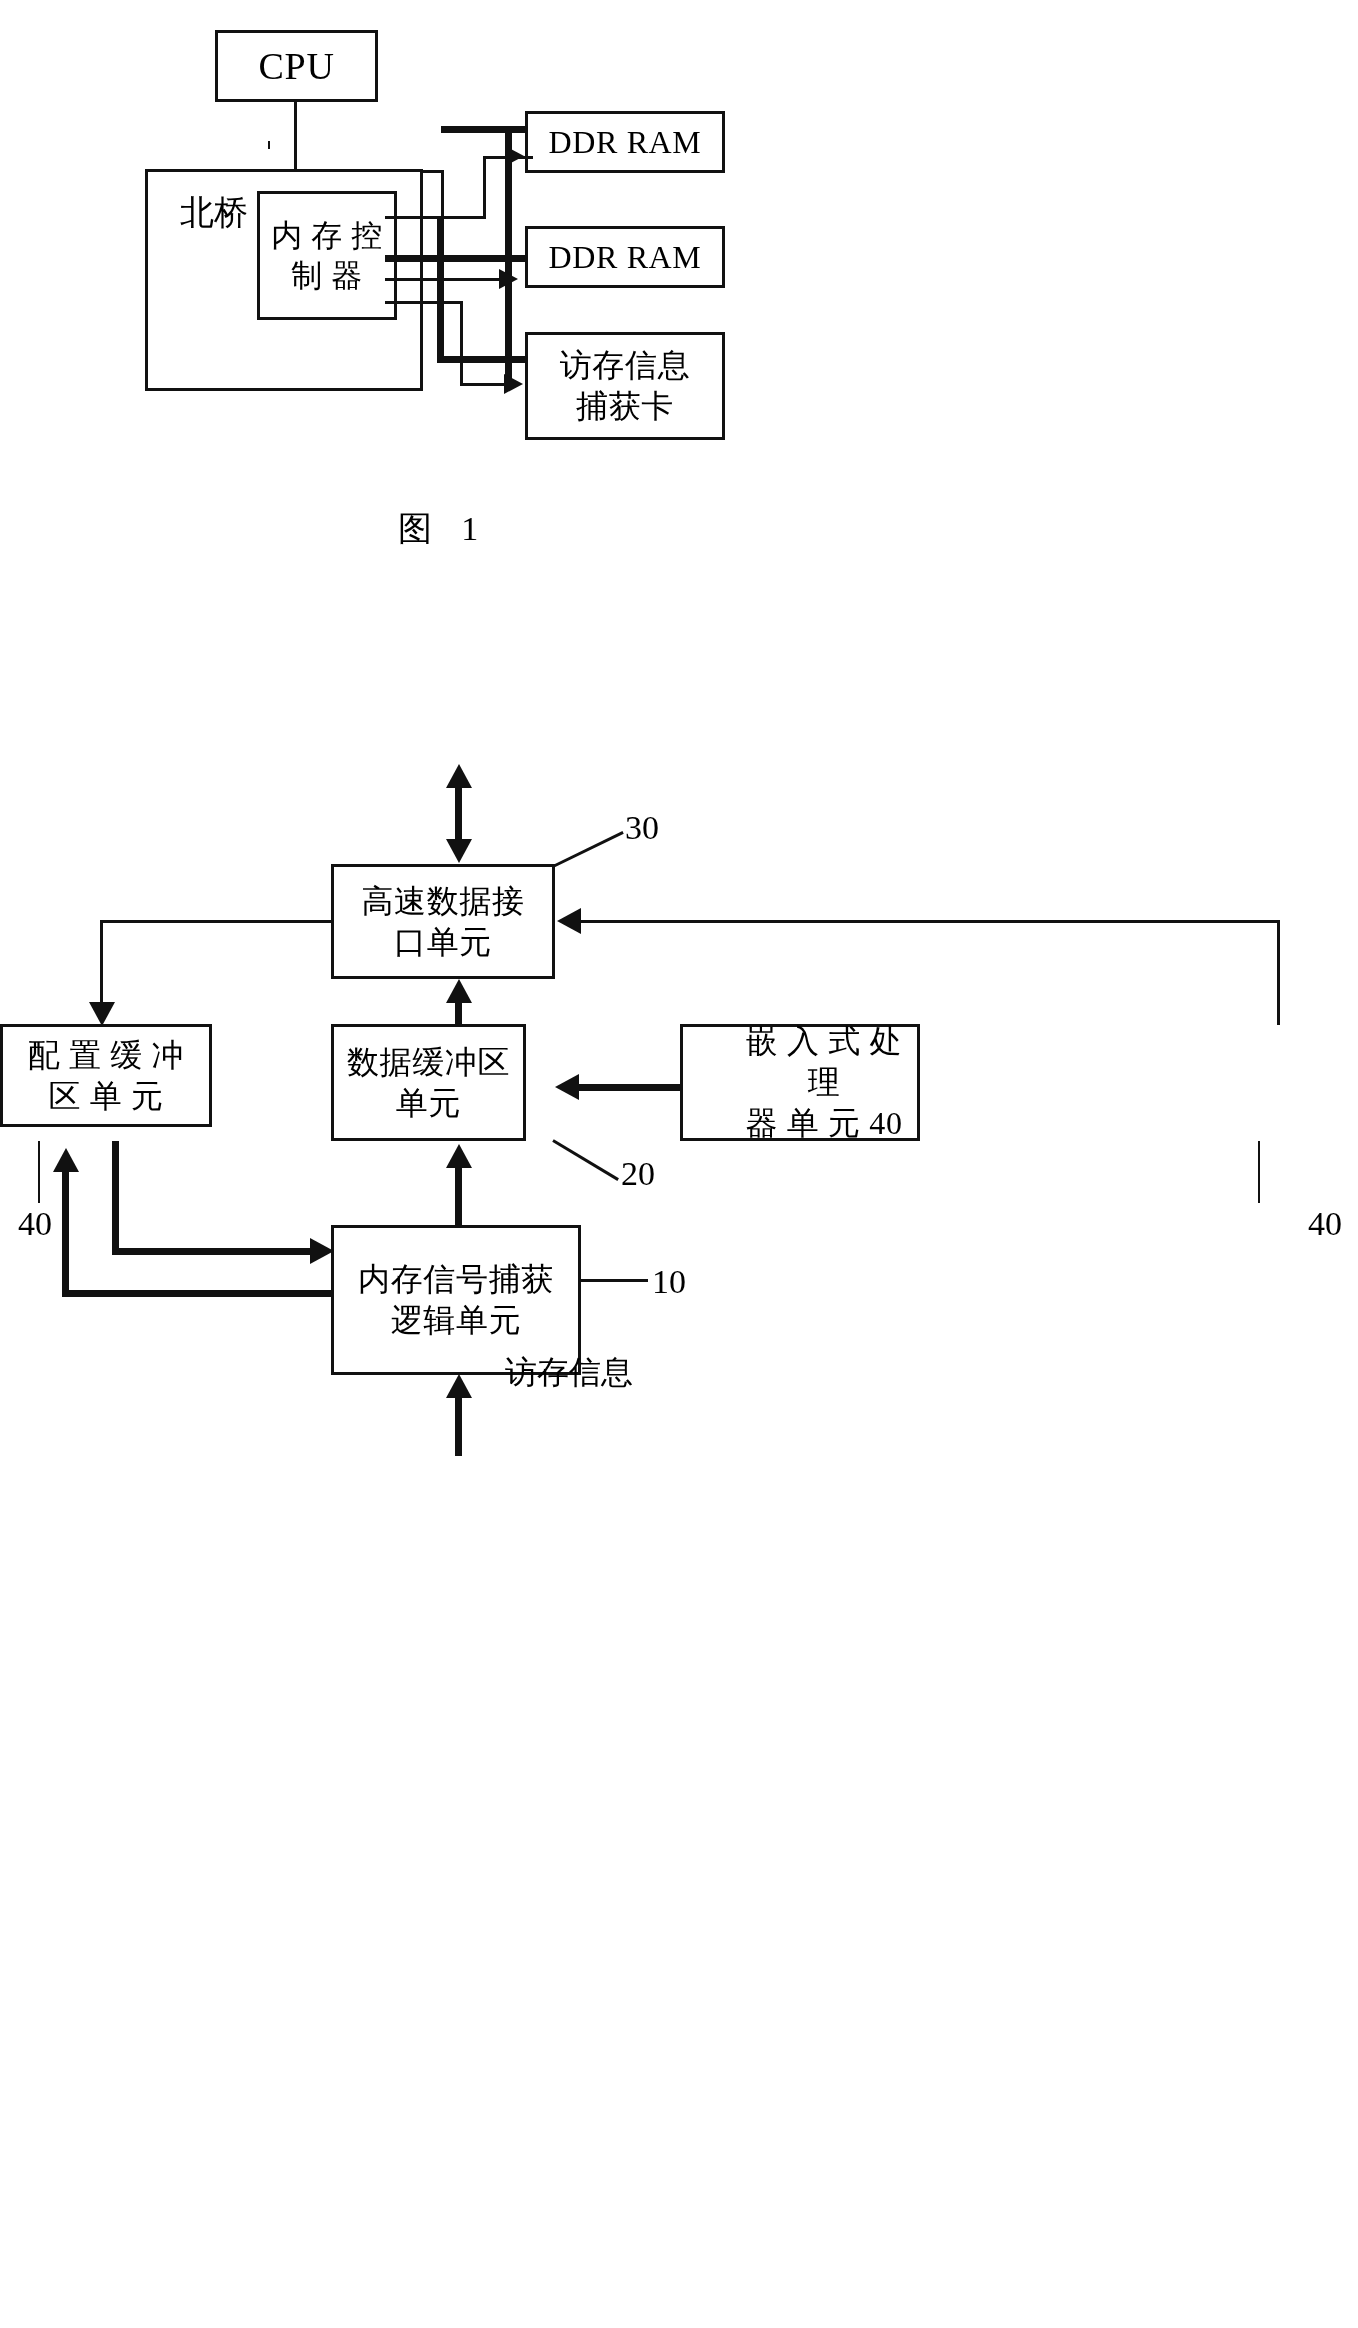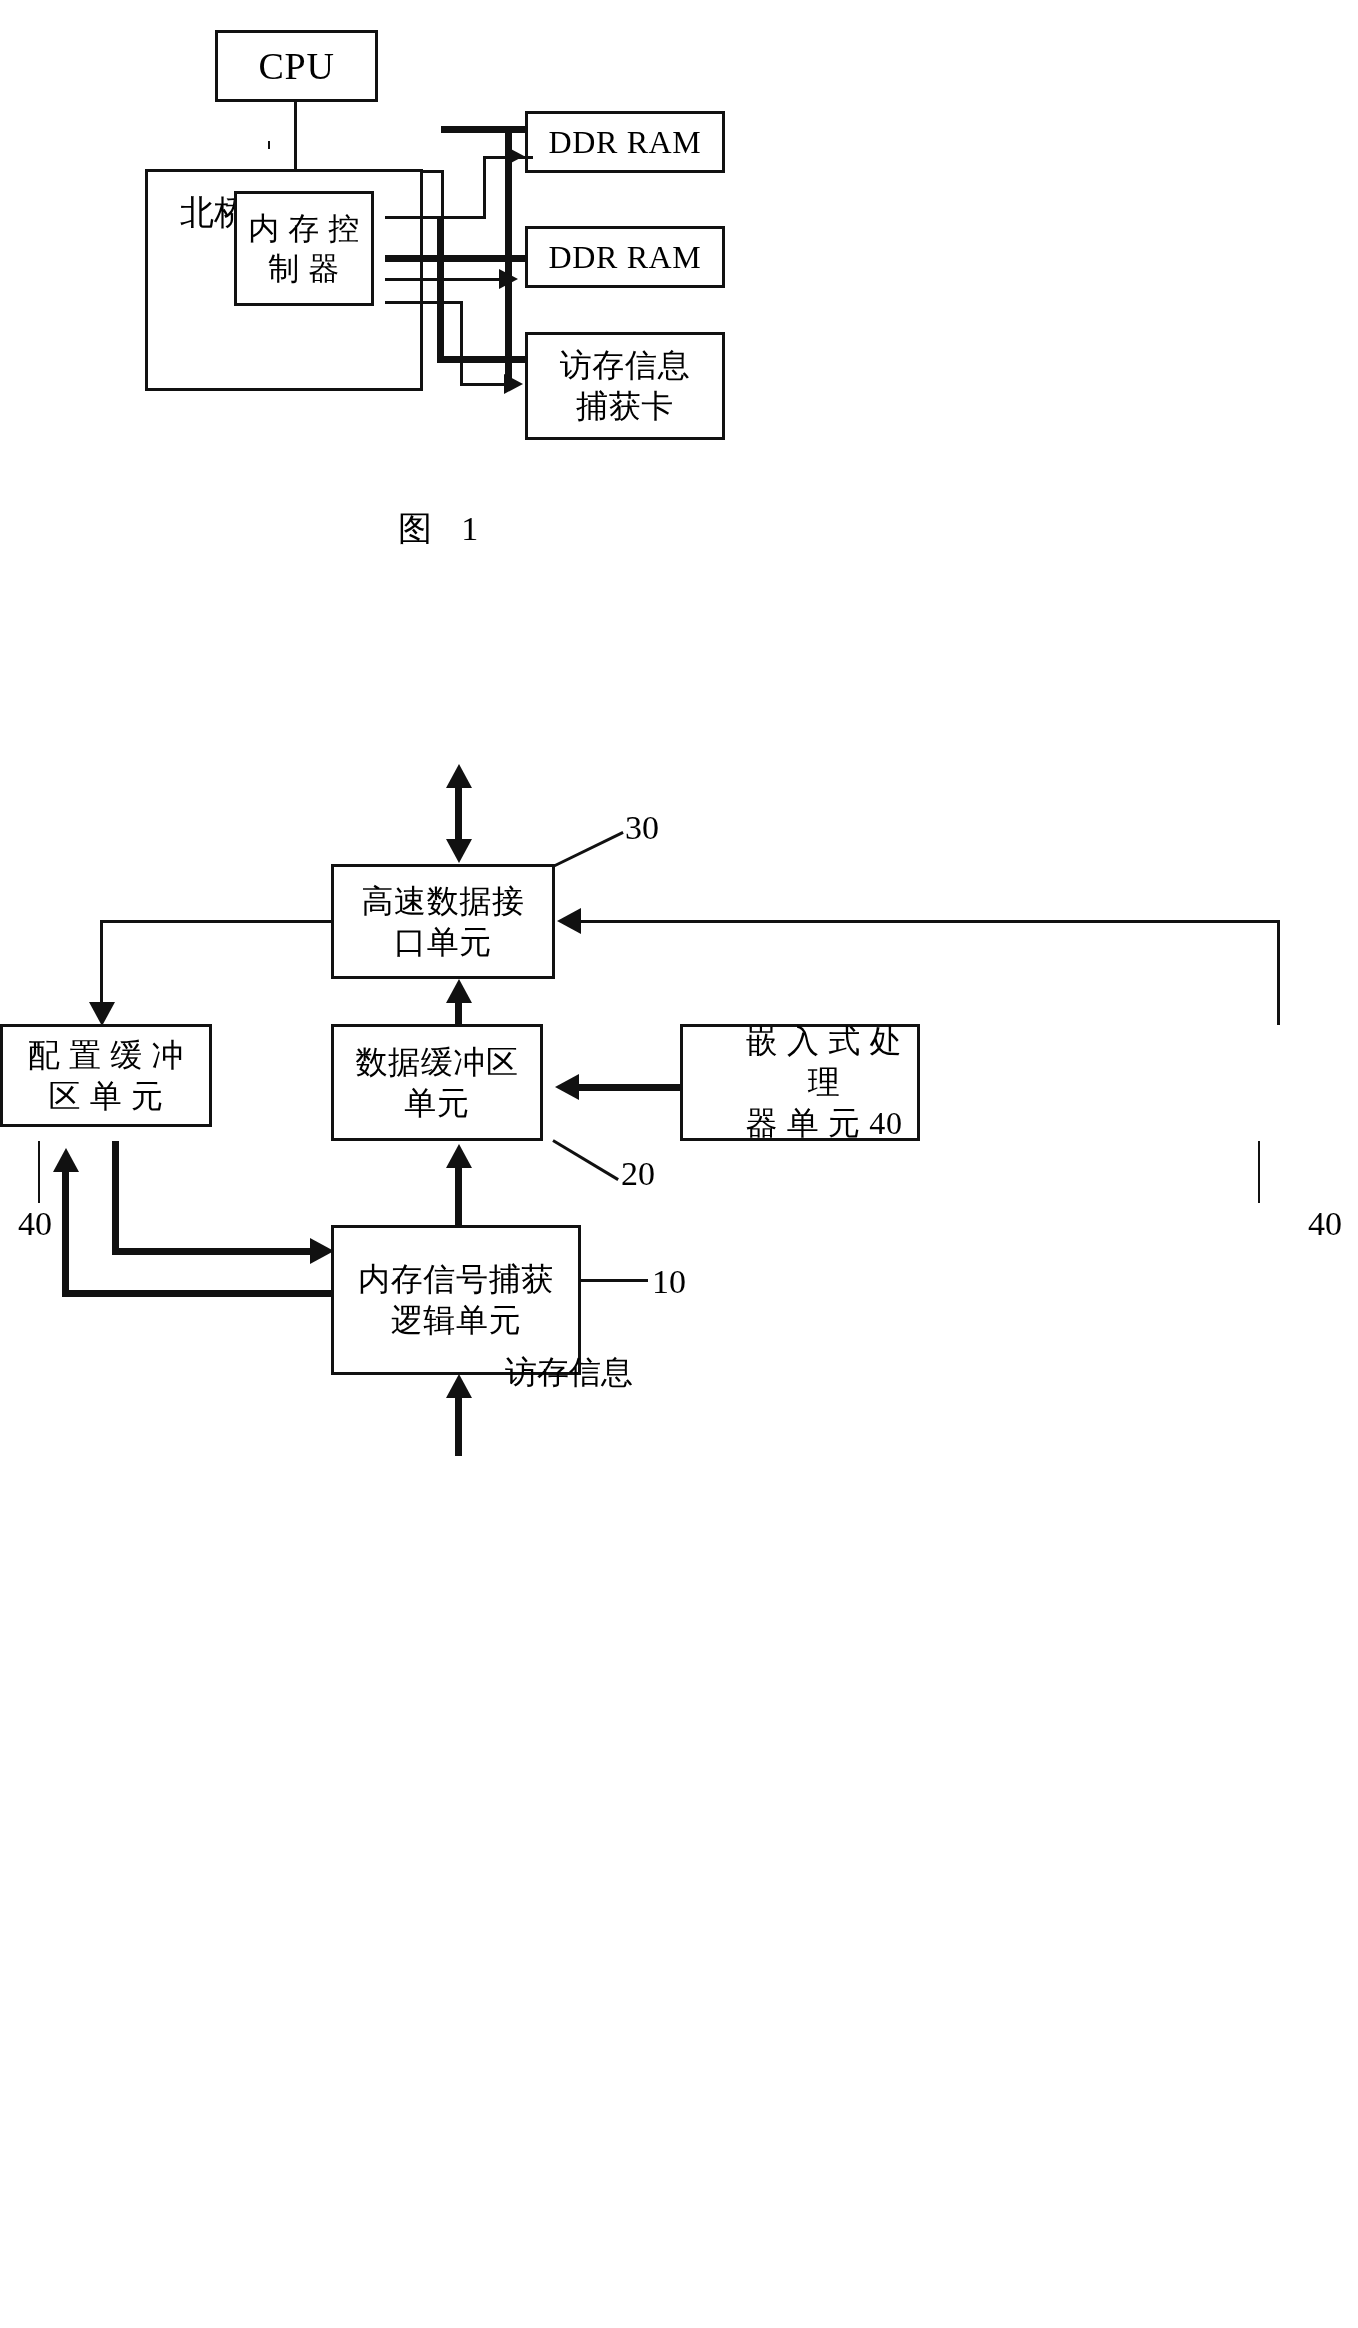--- a/index.html
+++ b/index.html
@@ -112,21 +112,21 @@
       <span class="box-label">CPU</span>
     </div>
 
     <div class="vline" style="left:294px; top:66px; height:68px;"></div>
 
     <div class="vline thinner" style="left:268px; top:105px; height:8px;"></div>
 
     <div class="box" style="left:145px; top:133px; width:278px; height:222px;"></div>
     <div class="txt" style="left:180px; top:155px; font-size:34px;">北桥</div>
 
-    <div class="box" style="left:234px; top:155px; width:140px; height:115px; font-size:31px;">
+    <div class="box" style="left:257px; top:155px; width:140px; height:129px; font-size:31px;">
       <span class="box-label">内 存 控
 制 器</span>
     </div>
 
     <div class="box" style="left:525px; top:75px; width:200px; height:62px; font-size:32px;">
       <span class="box-label">DDR RAM</span>
     </div>
 
     <div class="box" style="left:525px; top:190px; width:200px; height:62px; font-size:32px;">
       <span class="box-label">DDR RAM</span>
@@ -186,21 +186,21 @@
     <div class="arr arr-l" style="left:557px; top:872px;"></div>
 
     <div class="vline bold" style="left:455px; top:965px; height:45px;"></div>
     <div class="arr arr-u" style="left:446px; top:943px;"></div>
 
     <div class="box" style="left:0px; top:988px; width:212px; height:103px; font-size:32px;">
       <span class="box-label">配 置 缓 冲
 区 单 元</span>
     </div>
 
-    <div class="box" style="left:331px; top:988px; width:212px; height:117px; font-size:32px;">
+    <div class="box" style="left:331px; top:988px; width:195px; height:117px; font-size:32px;">
       <span class="box-label">数据缓冲区
 单元</span>
     </div>
 
     <div class="box" style="left:680px; top:988px; width:240px; height:117px; font-size:32px;padding-left:48px;">
       <span class="box-label">嵌 入 式 处 理
 器 单 元 40</span>
     </div>
 
     <div class="hline bold" style="left:578px; top:1048px; width:104px;"></div>

